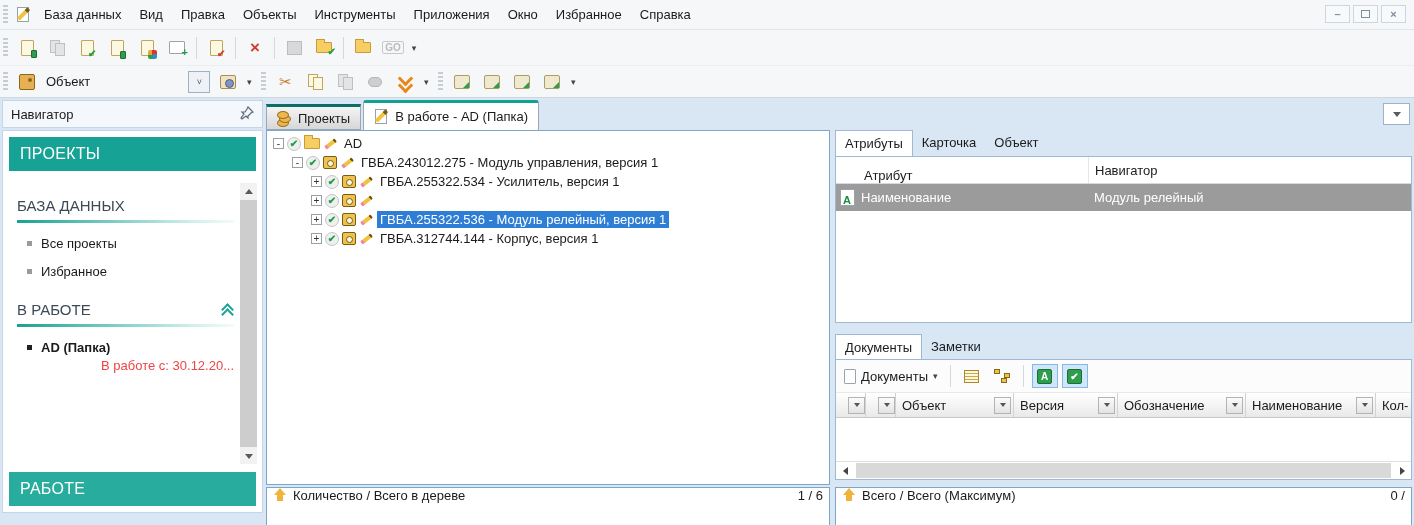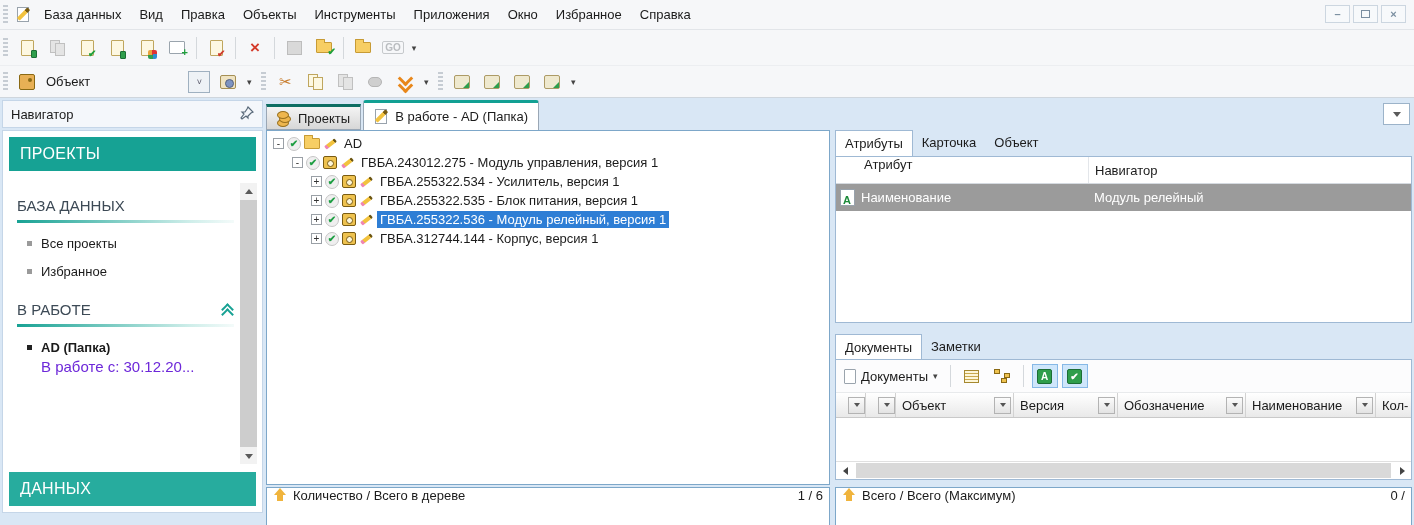--- a/index.html
+++ b/index.html
@@ -94,21 +94,21 @@
   .tri-left { width:0; height:0; border-top:4px solid transparent; border-bottom:4px solid transparent; border-right:5px solid #444; }
   .tri-right { width:0; height:0; border-top:4px solid transparent; border-bottom:4px solid transparent; border-left:5px solid #444; }
   .scr-thumb { position:absolute; left:0; top:17px; bottom:17px; width:17px; background:#cdcdcd; }
   .side-content { position:absolute; left:14px; right:28px; top:52px; }
   .side-heading { font-size:15px; color:#3d4a56; margin-top:14px; display:flex; align-items:center; }
   .teal-rule { height:3px; margin-top:6px; background:linear-gradient(to right,#18a294,#cfeeea 80%,#f4fbfa); }
   .side-item { margin-top:13px; padding-left:10px; display:flex; align-items:center; gap:9px; }
   .bullet { width:5px; height:5px; background:#9a9a9a; flex:none; }
   .bullet.dark { background:#222; }
   .side-item.bold { font-weight:bold; }
-  .side-note { margin:3px 0 0 24px; font-size:15px; color:#6d28d9; }
+  .side-note { margin:3px 0 0 24px; font-size:13px; color:#ef4444;text-align:right; }
   .collapse-ic { margin-left:auto; position:relative; width:13px; height:12px; }
   .collapse-ic::before, .collapse-ic::after { content:""; position:absolute; left:2px; width:7px; height:7px;
     border-left:2px solid #18a294; border-top:2px solid #18a294; transform:rotate(45deg); }
   .collapse-ic::before { top:1px; } .collapse-ic::after { top:6px; }
   
   .tabstrip { position:absolute; left:266px; top:100px; height:30px; display:flex; align-items:flex-end; }
   .mtab { display:flex; align-items:center; gap:6px; padding:0 10px; cursor:default; }
   .mtab.inactive { height:26px; background:linear-gradient(#f4f4f4,#d7d7d7); border:1px solid #9aa7b5;
     border-top:3px solid #0d6e63; margin-right:2px; }
   .mtab.active { height:30px; background:#fff; border:1px solid #9aa7b5; border-bottom:none;
@@ -137,21 +137,21 @@
   .uparrow-ic { position:relative; width:14px; height:14px; flex:none; }
   .uparrow-ic::before { content:""; position:absolute; left:1px; top:0; width:0; height:0;
     border-left:6px solid transparent; border-right:6px solid transparent; border-bottom:7px solid #f0b43c; }
   .uparrow-ic::after { content:""; position:absolute; left:4px; top:7px; width:6px; height:6px; background:#f0b43c; }
   
   .attr-tabs { position:absolute; left:835px; top:130px; height:26px; display:flex; align-items:flex-end; }
   .ptab { padding:0 9px; height:26px; line-height:26px; cursor:default; }
   .ptab.active { background:#fff; border:1px solid #9fb9d4; border-bottom:none; }
   .attr-panel { position:absolute; left:835px; top:156px; width:577px; height:167px;
     background:#fff; border:1px solid #9fb9d4; }
-  .attr-hrow { height:27px; display:flex; align-items:flex-start; border-bottom:1px solid #d5dae0; }
+  .attr-hrow { height:27px; display:flex; align-items:flex-end; border-bottom:1px solid #d5dae0; }
   .attr-hrow .c1 { width:252px; padding-left:28px; }
   .attr-hrow .c2 { flex:1; padding-left:6px; border-left:1px solid #e3e6ea; height:100%; line-height:27px; }
   .attr-row { height:27px; display:flex; align-items:center; background:#9b9b9b; color:#fff; }
   .attr-row .c1 { width:252px; display:flex; align-items:center; gap:6px; padding-left:4px; }
   .attr-row .c2 { flex:1; padding-left:6px; }
   .attrdoc-ic { width:15px; height:17px; background:#fff; border:1px solid #98a2ac; position:relative; flex:none; }
   .attrdoc-ic span { position:absolute; left:2px; bottom:-1px; color:#1c8a3a; font-size:11px; font-weight:bold; }
   
   .docs-tabs { position:absolute; left:835px; top:334px; height:25px; display:flex; align-items:flex-end; }
   .docs-panel { position:absolute; left:835px; top:359px; width:577px; height:121px;
@@ -355,21 +355,21 @@
       <span class="collapse-ic"></span>
     </div>
     <div class="teal-rule"></div>
     <div class="side-item bold">
       <span class="bullet dark"></span>
       <span>AD (Папка)</span>
     </div>
     <div class="side-note">В работе с: 30.12.20...</div>
   </div>
 
-  <div class="side-band band-tasks">ДАННЫХ</div>
+  <div class="side-band band-tasks">РАБОТЕ</div>
 </div>
 
 <div class="tabstrip">
   <div class="mtab inactive">
     <span class="coins-ic">
         <span class="c3"></span>
         <span class="c2"></span>
         <span class="c1"></span>
       </span>
     <span>Проекты</span>
@@ -406,21 +406,20 @@
     <span class="chk-ic">✔</span>
     <span class="asm-ic"></span>
     <span class="pencil-ic"></span>
     <span class="tlabel">ГВБА.255322.534 - Усилитель, версия 1</span>
   </div>
   <div class="trow lvl2">
     <span class="expbox">+</span>
     <span class="chk-ic">✔</span>
     <span class="asm-ic"></span>
     <span class="pencil-ic"></span>
-    <span class="tlabel">ГВБА.255322.535 - Блок питания, версия 1</span>
   </div>
   <div class="trow lvl2">
     <span class="expbox">+</span>
     <span class="chk-ic">✔</span>
     <span class="asm-ic"></span>
     <span class="pencil-ic"></span>
     <span class="tlabel selected">ГВБА.255322.536 - Модуль релейный, версия 1</span>
   </div>
   <div class="trow lvl2">
     <span class="expbox">+</span>

